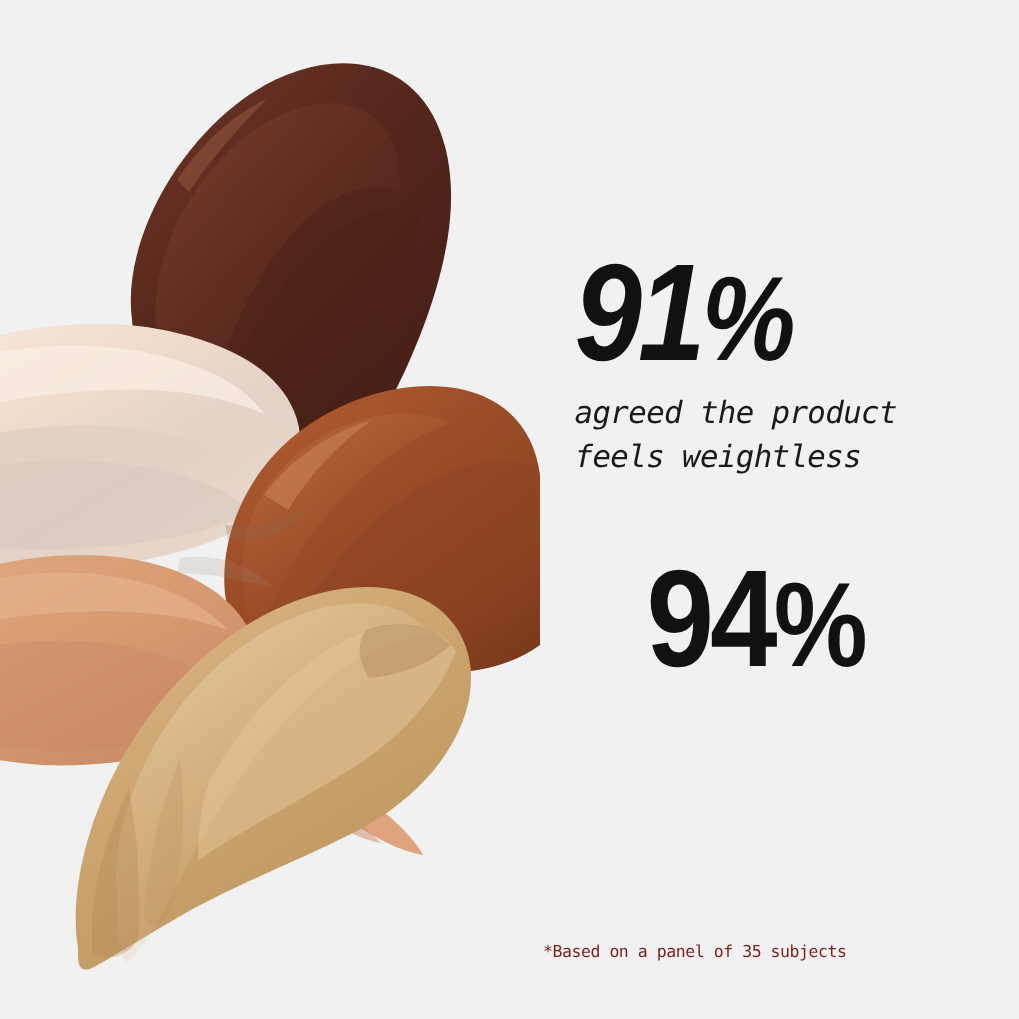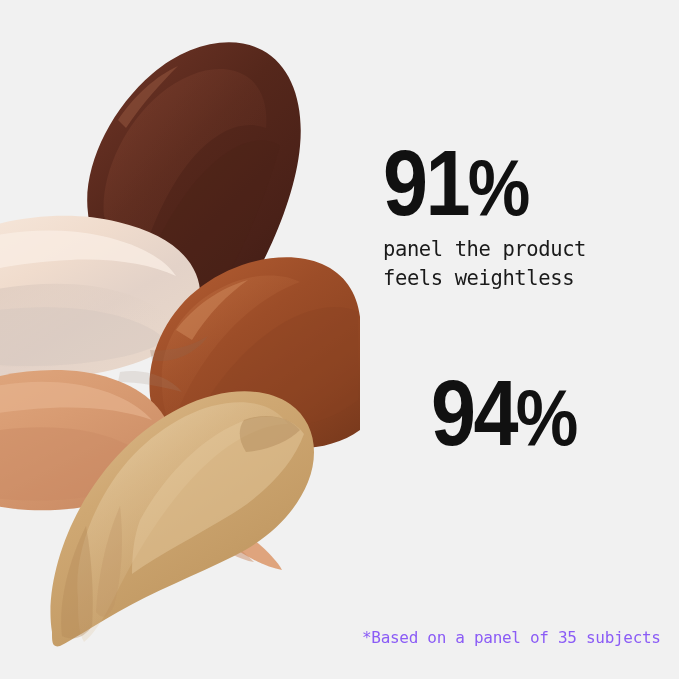--- a/index.html
+++ b/index.html
@@ -41,21 +41,21 @@
     top: 0;
     width: 290px;
     height: 679px;
   }
 
   .stat-block {
     position: absolute;
     left: 0;
     width: 290px;
   }
-  .stat-block.block-1 { top: 138px; }
+  .stat-block.block-1 { top: 164px; font-style: italic; }
   .stat-block.block-2 { top: 368px; margin-left: 48px; }
 
   .stat-figure {
     display: block;
     font-family: "Liberation Sans", sans-serif;
     font-weight: bold;
     font-size: 92px;
     line-height: 0.98;
     letter-spacing: -3px;
     color: #111111;
@@ -78,23 +78,23 @@
     color: #1a1a1a;
     letter-spacing: -0.4px;
     white-space: pre-line;
   }
 
   .footnote {
     position: absolute;
     left: 362px;
     top: 628px;
     font-family: "DejaVu Sans Mono", "Liberation Mono", monospace;
-    font-size: 16px;
+    font-size: 11px;
     line-height: 1.3;
-    color: #8b5cf6;
+    color: #7f1d1d;
     letter-spacing: -0.3px;
     white-space: nowrap;
   }
 </style>
 </head>
 <body>
 
 <div class="poster" style="background: rgb(241, 241, 241);">
 
   <div class="swatch-art">
@@ -280,21 +280,21 @@
         <path d="M150,350 C170,352 192,346 208,336 C196,354 172,364 152,360 Z" fill="#8a6a58" opacity="0.22"></path>
         <path d="M120,372 C146,368 170,378 182,392 C160,386 138,382 118,382 Z" fill="#a08878" opacity="0.18"></path>
       </g>
     </svg>
   </div>
 
   <div class="stats-column">
 
     <div class="stat-block block-1">
       <div class="stat-figure"><span>91</span><span class="pct">%</span></div>
-      <div class="stat-caption">panel the product
+      <div class="stat-caption">agreed the product
 feels weightless</div>
     </div>
 
     <div class="stat-block block-2">
       <div class="stat-figure"><span>94</span><span class="pct">%</span></div>
     </div>
 
   </div>
 
   <div class="footnote">*Based on a panel of 35 subjects</div>

